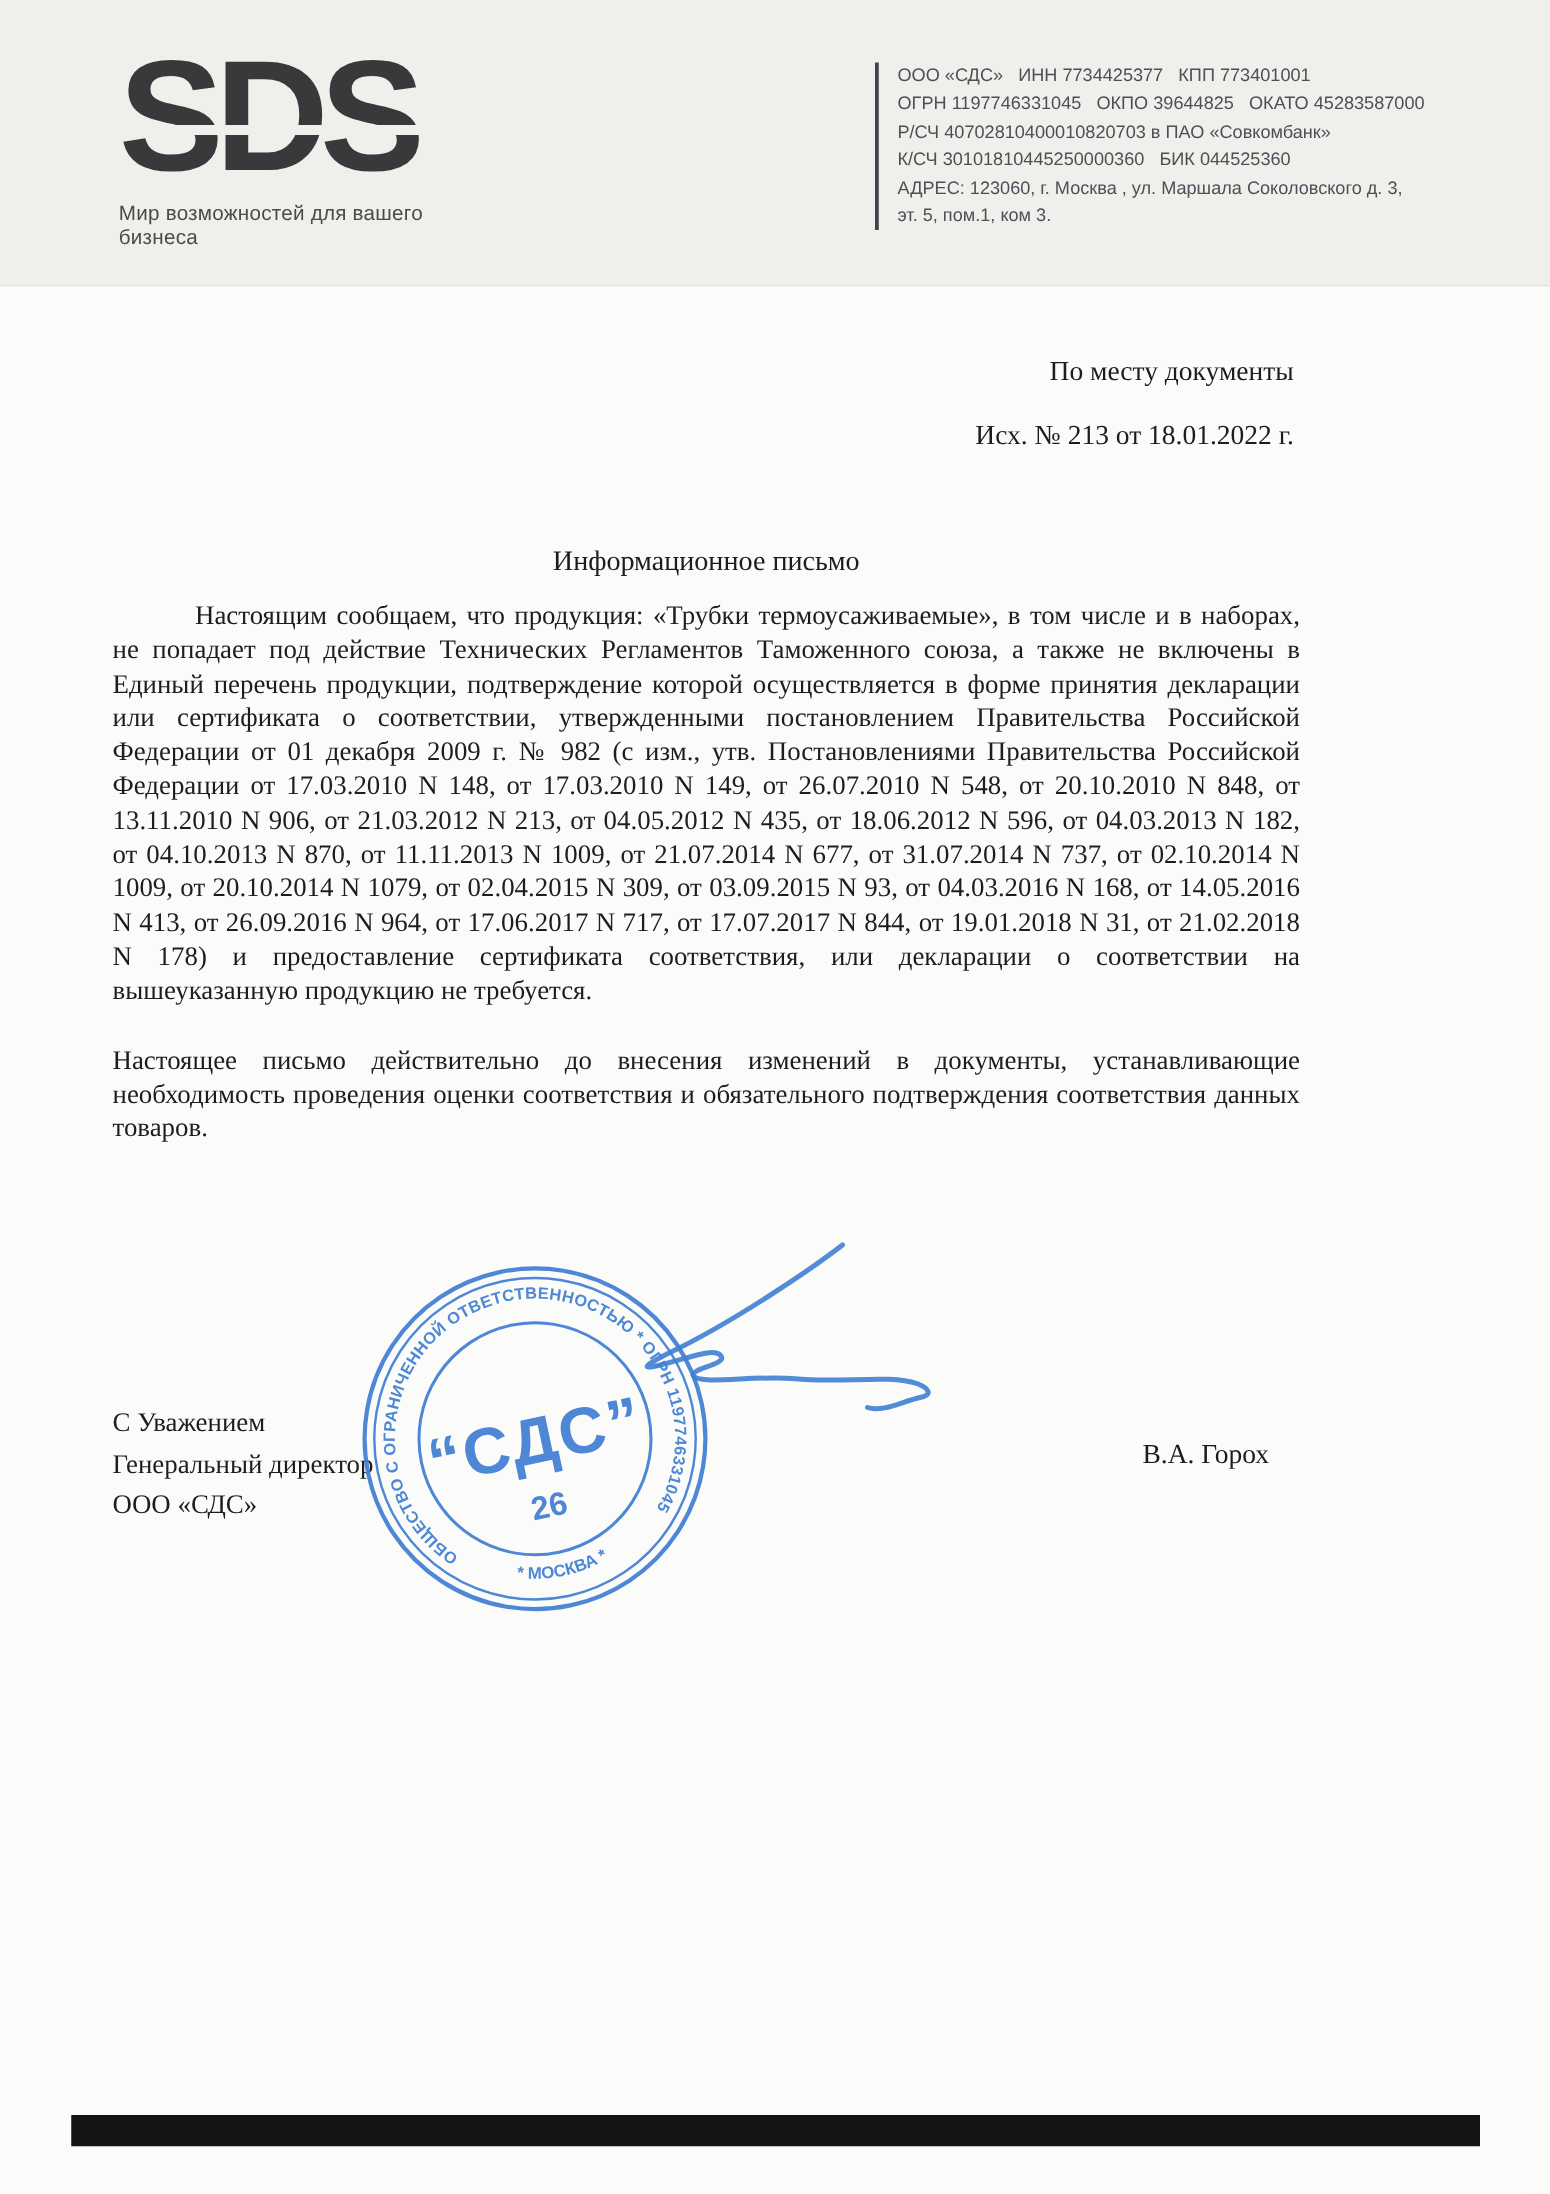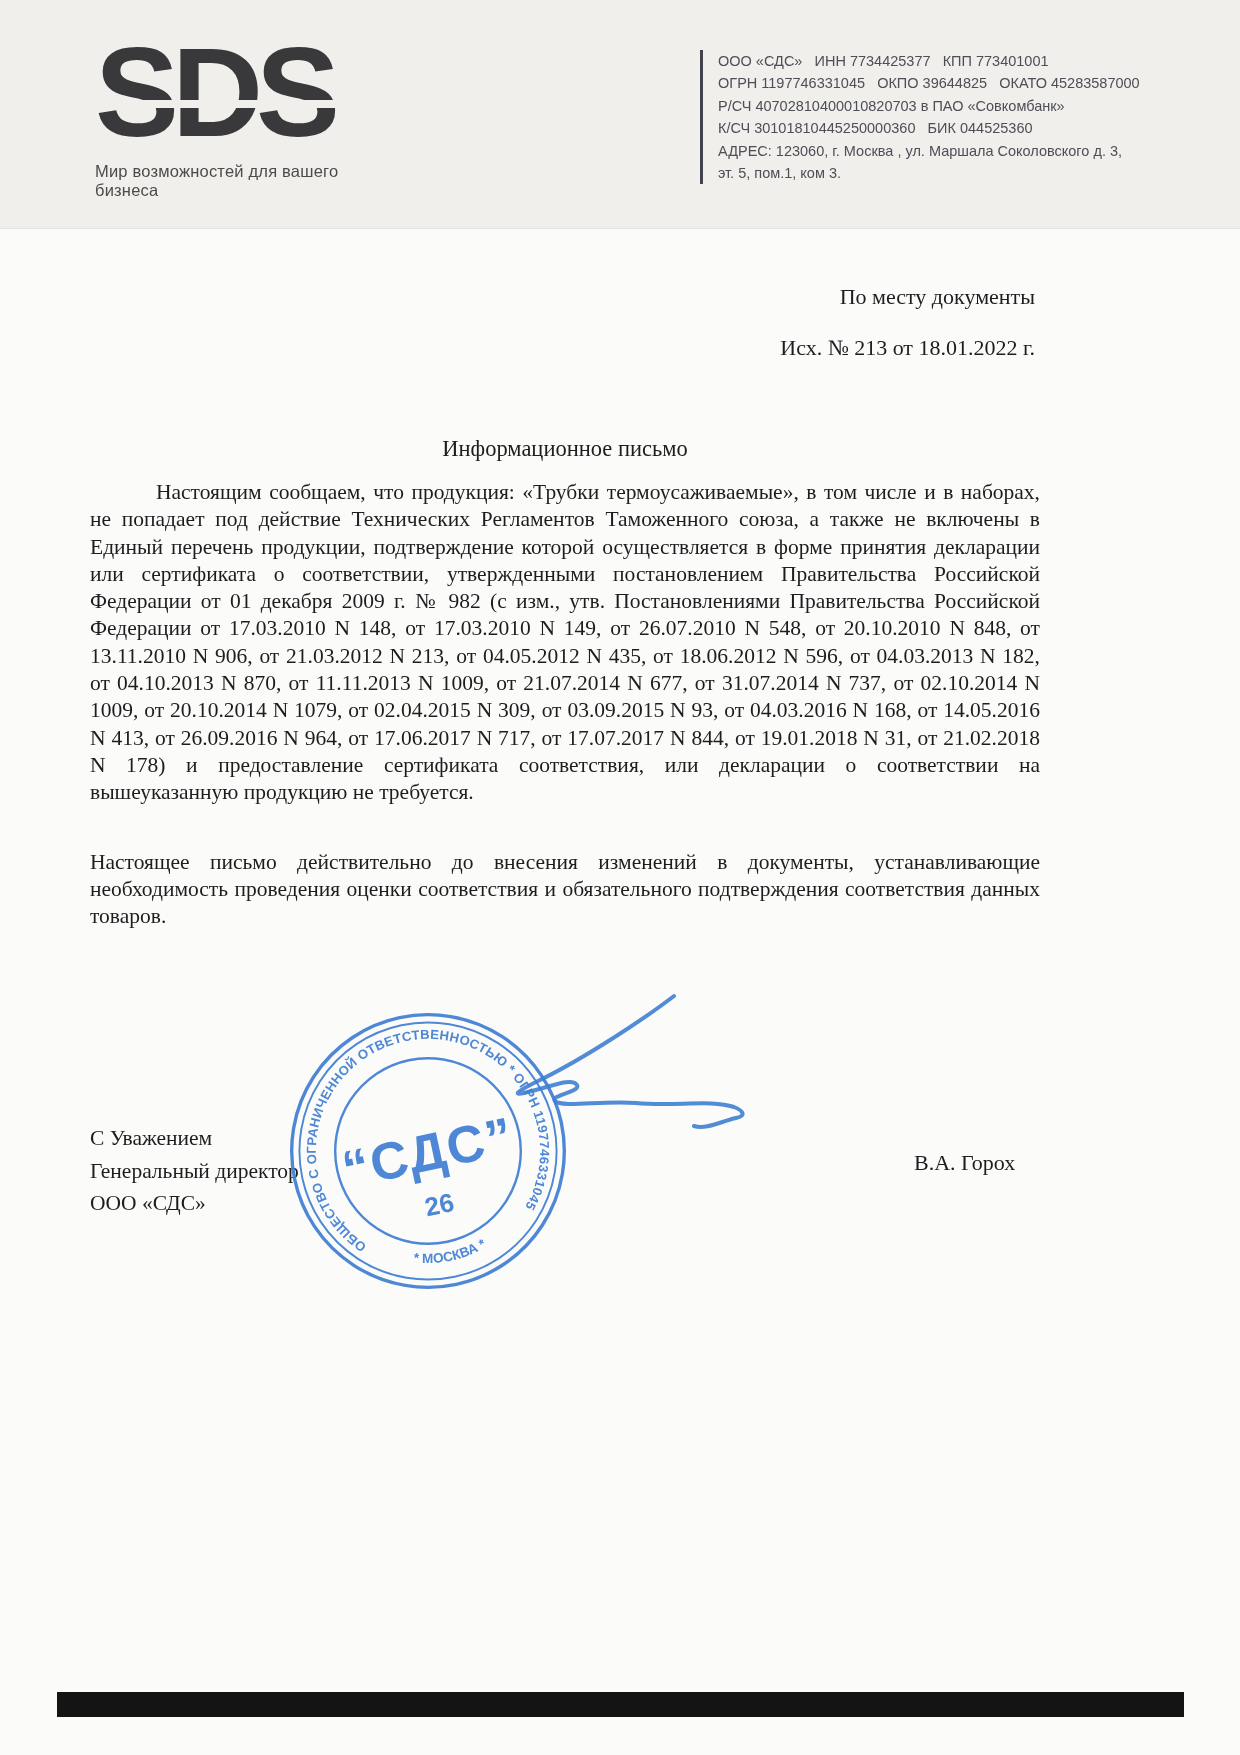--- a/index.html
+++ b/index.html
@@ -35,21 +35,21 @@
   }
   .company-line { white-space:pre-wrap; }
   
   .meta { position:absolute; top:284px; right:205px; text-align:right; font-size:22px; }
   .meta-recipient { margin-bottom:25px; }
   
   .letter-body { position:absolute; left:90px; top:436px; width:950px; }
   .title { font-size:22.5px; font-weight:normal; text-align:center; margin-bottom:17px; }
   .para { font-size:21.5px; line-height:27.3px; text-align:justify; }
   .para.indent { text-indent:66px; }
-  .para + .para { margin-top:42px; }
+  .para + .para { margin-top:28px; }
   
   .signature-area { position:absolute; left:90px; top:1122px; width:1070px; height:330px; }
   .sig-left { font-size:21.5px; line-height:32.6px; position:relative; z-index:1; }
   .sig-name { position:absolute; left:824px; top:28px; font-size:22px; }
   .stamp { position:absolute; left:193px; top:-116px; width:290px; height:290px; z-index:2; opacity:0.92; }
   .pen-signature { position:absolute; left:388px; top:-140px; width:330px; height:170px; z-index:3; }
   .stamp text, .stamp textPath {
     font-family:"Liberation Sans", sans-serif; font-weight:bold; fill:#3f7ed2;
   }
   

